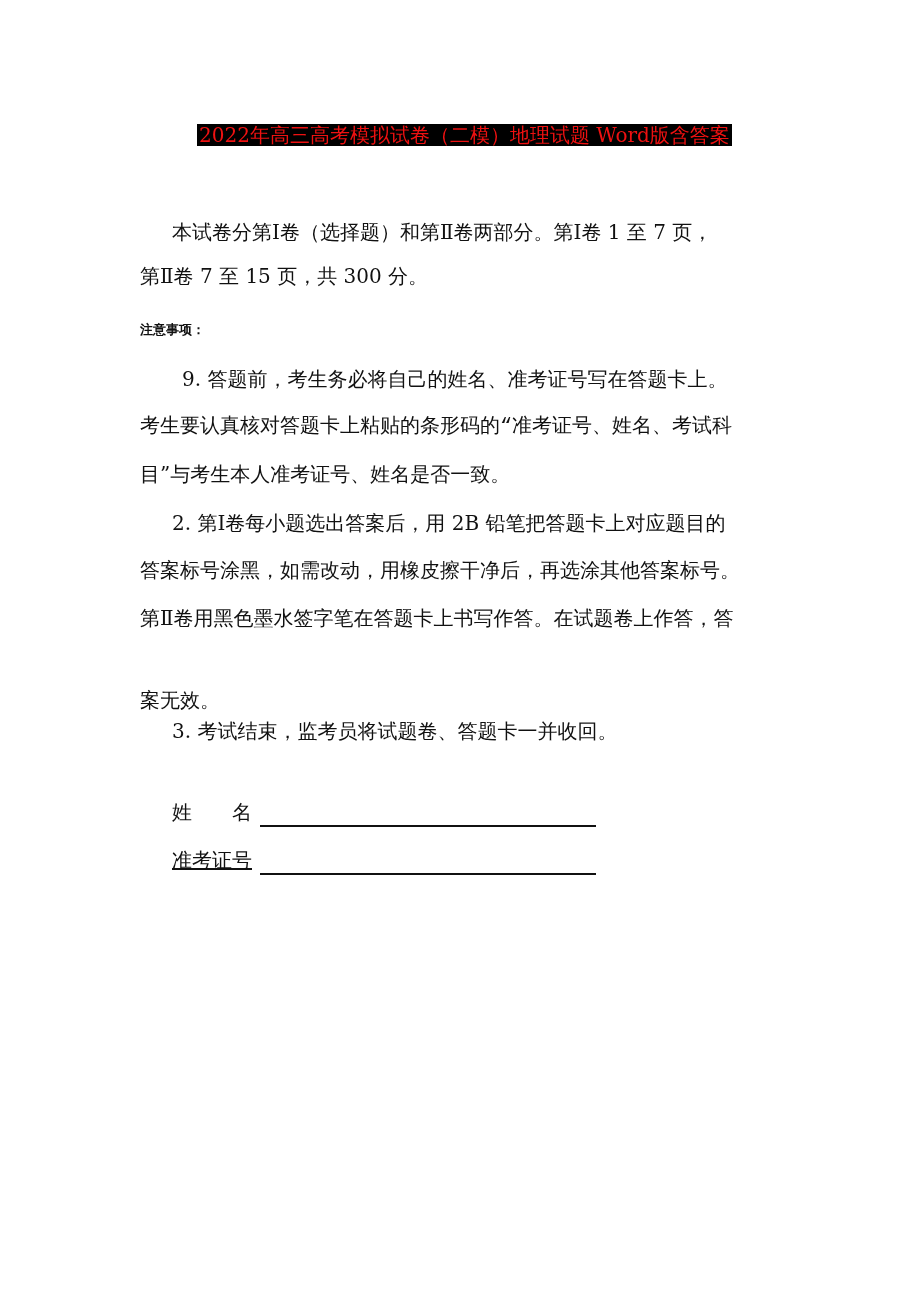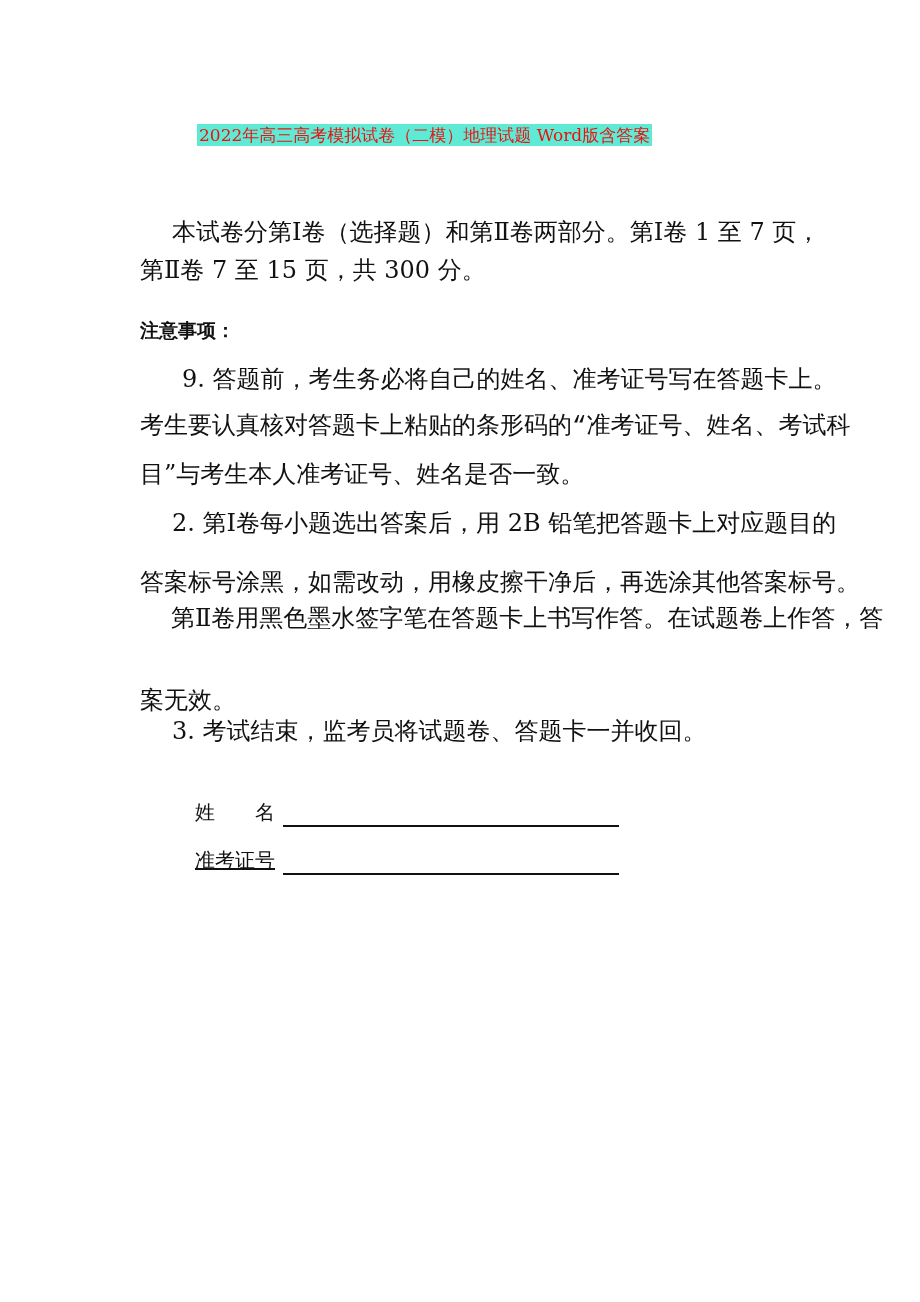--- a/index.html
+++ b/index.html
@@ -1,43 +1,43 @@
 <!DOCTYPE html>
 <html><head>
 <meta charset="utf-8">
 <style>
   html, body { margin: 0; padding: 0; background: #ffffff; }
   body { width: 920px; height: 1302px; position: relative; overflow: hidden;
          font-family: "DejaVu Serif", "Liberation Serif", serif; color: #111; }
   .title { position: absolute; left: 197px; top: 124px; height: 22px; line-height: 22px;
-           font-size: 17px; color: #ee1111; background: #5eead4; padding: 0 2px; white-space: nowrap;
+           font-size: 20px; color: #ee1111; background: #000000; padding: 0 2px; white-space: nowrap;
            font-family: "DejaVu Serif", "Liberation Serif", serif; }
-  .line { position: absolute; font-size: 24px; white-space: nowrap; line-height: 30px; }
-  .heading { font-family: "DejaVu Sans", "Liberation Sans", sans-serif; font-weight: bold; font-size: 19px; }
+  .line { position: absolute; font-size: 20px; white-space: nowrap; line-height: 30px; }
+  .heading { font-family: "DejaVu Sans", "Liberation Sans", sans-serif; font-weight: bold; font-size: 13px; }
   .field { position: absolute; left: 172px; font-size: 20px; line-height: 30px; white-space: nowrap; display: flex; align-items: flex-end; }
-  .field-label { display: inline-block; width: 88px; margin-left: 23px; }
+  .field-label { display: inline-block; width: 88px; }
   .field-line { display: inline-block; width: 336px; border-bottom: 2px solid #111; height: 24px; }
 </style>
 </head>
 <body>
 
 <div class="title">2022年高三高考模拟试卷（二模）地理试题 Word版含答案</div>
 
 <div class="line" style="left:172px; top:217px;">本试卷分第Ⅰ卷（选择题）和第Ⅱ卷两部分。第Ⅰ卷 1 至 7 页，</div>
-<div class="line" style="left:140px; top:255px;">第Ⅱ卷 7 至 15 页，共 300 分。</div>
+<div class="line" style="left:140px; top:261px;">第Ⅱ卷 7 至 15 页，共 300 分。</div>
 
 <div class="line heading" style="left:140px; top:315px;">注意事项：</div>
 
 <div class="line" style="left:182px; top:364px;">9. 答题前，考生务必将自己的姓名、准考证号写在答题卡上。</div>
 <div class="line" style="left:140px; top:412px;font-family:Liberation Mono, monospace;">考生要认真核对答题卡上粘贴的条形码的“准考证号、姓名、考试科</div>
 <div class="line" style="left:140px; top:459px;">目”与考生本人准考证号、姓名是否一致。</div>
 
 <div class="line" style="left:172px; top:508px;">2. 第Ⅰ卷每小题选出答案后，用 2B 铅笔把答题卡上对应题目的</div>
-<div class="line" style="left:140px; top:555px;margin-top:12px;">答案标号涂黑，如需改动，用橡皮擦干净后，再选涂其他答案标号。</div>
-<div class="line" style="left:140px; top:603px;margin-left:31px;">第Ⅱ卷用黑色墨水签字笔在答题卡上书写作答。在试题卷上作答，答</div>
+<div class="line" style="left:140px; top:555px;">答案标号涂黑，如需改动，用橡皮擦干净后，再选涂其他答案标号。</div>
+<div class="line" style="left:140px; top:603px;">第Ⅱ卷用黑色墨水签字笔在答题卡上书写作答。在试题卷上作答，答</div>
 <div class="line" style="left:140px; top:685px;">案无效。</div>
 
 <div class="line" style="left:172px; top:716px;">3. 考试结束，监考员将试题卷、答题卡一并收回。</div>
 
 <div class="field" style="top:797px;">
   <span class="field-label">姓　　名</span>
   <span class="field-line"></span>
 </div>
 <div class="field" style="top:845px;text-decoration:underline;">
   <span class="field-label">准考证号</span>

